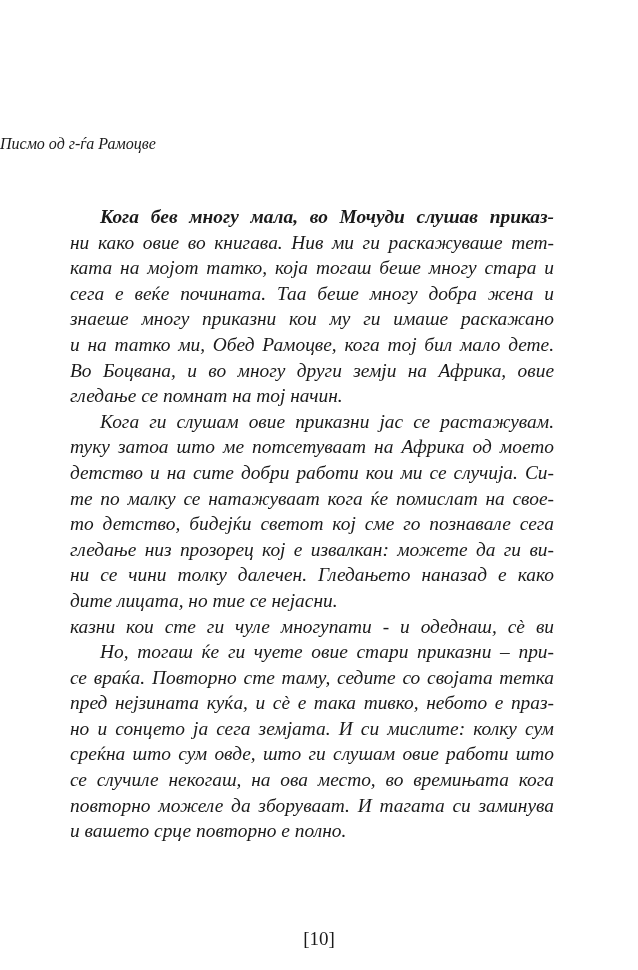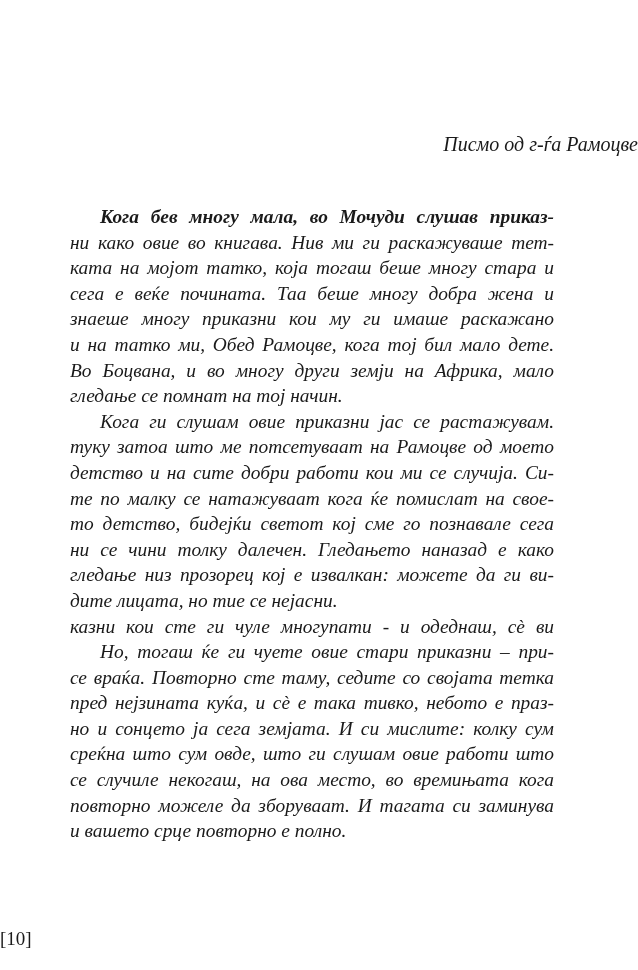--- a/index.html
+++ b/index.html
@@ -3,58 +3,58 @@
   <meta charset="utf-8">
   <style>
     html, body { margin: 0; padding: 0; background: #ffffff; }
     body {
       width: 638px; height: 970px; position: relative; overflow: hidden;
       font-family: "Liberation Serif", "DejaVu Serif", serif;
       color: #1a1a1a;
     }
     .title {
       position: absolute; left: 0; width: 638px; top: 131px;
-      text-align: right; font-style: italic; font-size: 20px; line-height: 26px;
+      text-align: left; font-style: italic; font-size: 16px; line-height: 26px;
     }
     .body {
       position: absolute; left: 70px; width: 484px; top: 204px;
     }
     .line {
       display: block; font-size: 19.4px; line-height: 25.6px; height: 25.6px;
       white-space: nowrap; text-align: justify; text-align-last: justify; font-style: italic;
     }
     .line.indent { padding-left: 30px; }
     .line.last { text-align-last: left; }
     .line.bold { font-weight: bold; }
     .folio {
       position: absolute; left: 0; width: 638px; top: 927px;
-      font-size: 19px; line-height: 24px;
+      text-align: center; font-size: 19px; line-height: 24px;
     }
   </style>
 </head>
 <body>
 
 <div class="title">Писмо од г-ѓа Рамоцве</div>
 
 <div class="body" id="body-text">
     <span class="line indent bold">Кога бев многу мала, во Мочуди слушав приказ-</span>
     <span class="line">ни како овие во книгава. Нив ми ги раскажуваше тет-</span>
     <span class="line">ката на мојот татко, која тогаш беше многу стара и</span>
     <span class="line">сега е веќе почината. Таа беше многу добра жена и</span>
     <span class="line">знаеше многу приказни кои му ги имаше раскажано</span>
     <span class="line">и на татко ми, Обед Рамоцве, кога тој бил мало дете.</span>
-    <span class="line">Во Боцвана, и во многу други земји на Африка, мало</span>
+    <span class="line">Во Боцвана, и во многу други земји на Африка, овие</span>
     <span class="line last">гледање се помнат на тој начин.</span>
     <span class="line indent">Кога ги слушам овие приказни јас се растажувам.</span>
-    <span class="line">туку затоа што ме потсетуваат на Рамоцве од моето</span>
+    <span class="line">туку затоа што ме потсетуваат на Африка од моето</span>
     <span class="line">детство и на сите добри работи кои ми се случија. Си-</span>
     <span class="line">те по малку се натажуваат кога ќе помислат на свое-</span>
     <span class="line">то детство, бидејќи светот кој сме го познавале сега</span>
+    <span class="line">гледање низ прозорец кој е извалкан: можете да ги ви-</span>
     <span class="line">ни се чини толку далечен. Гледањето наназад е како</span>
-    <span class="line">гледање низ прозорец кој е извалкан: можете да ги ви-</span>
     <span class="line last">дите лицата, но тие се нејасни.</span>
     <span class="line">казни кои сте ги чуле многупати - и одеднаш, сè ви</span>
     <span class="line indent">Но, тогаш ќе ги чуете овие стари приказни – при-</span>
     <span class="line">се враќа. Повторно сте таму, седите со својата тетка</span>
     <span class="line">пред нејзината куќа, и сè е така тивко, небото е праз-</span>
     <span class="line">но и сонцето ја сега земјата. И си мислите: колку сум</span>
     <span class="line">среќна што сум овде, што ги слушам овие работи што</span>
     <span class="line">се случиле некогаш, на ова место, во времињата кога</span>
     <span class="line">повторно можеле да зборуваат. И тагата си заминува</span>
     <span class="line last">и вашето срце повторно е полно.</span>

